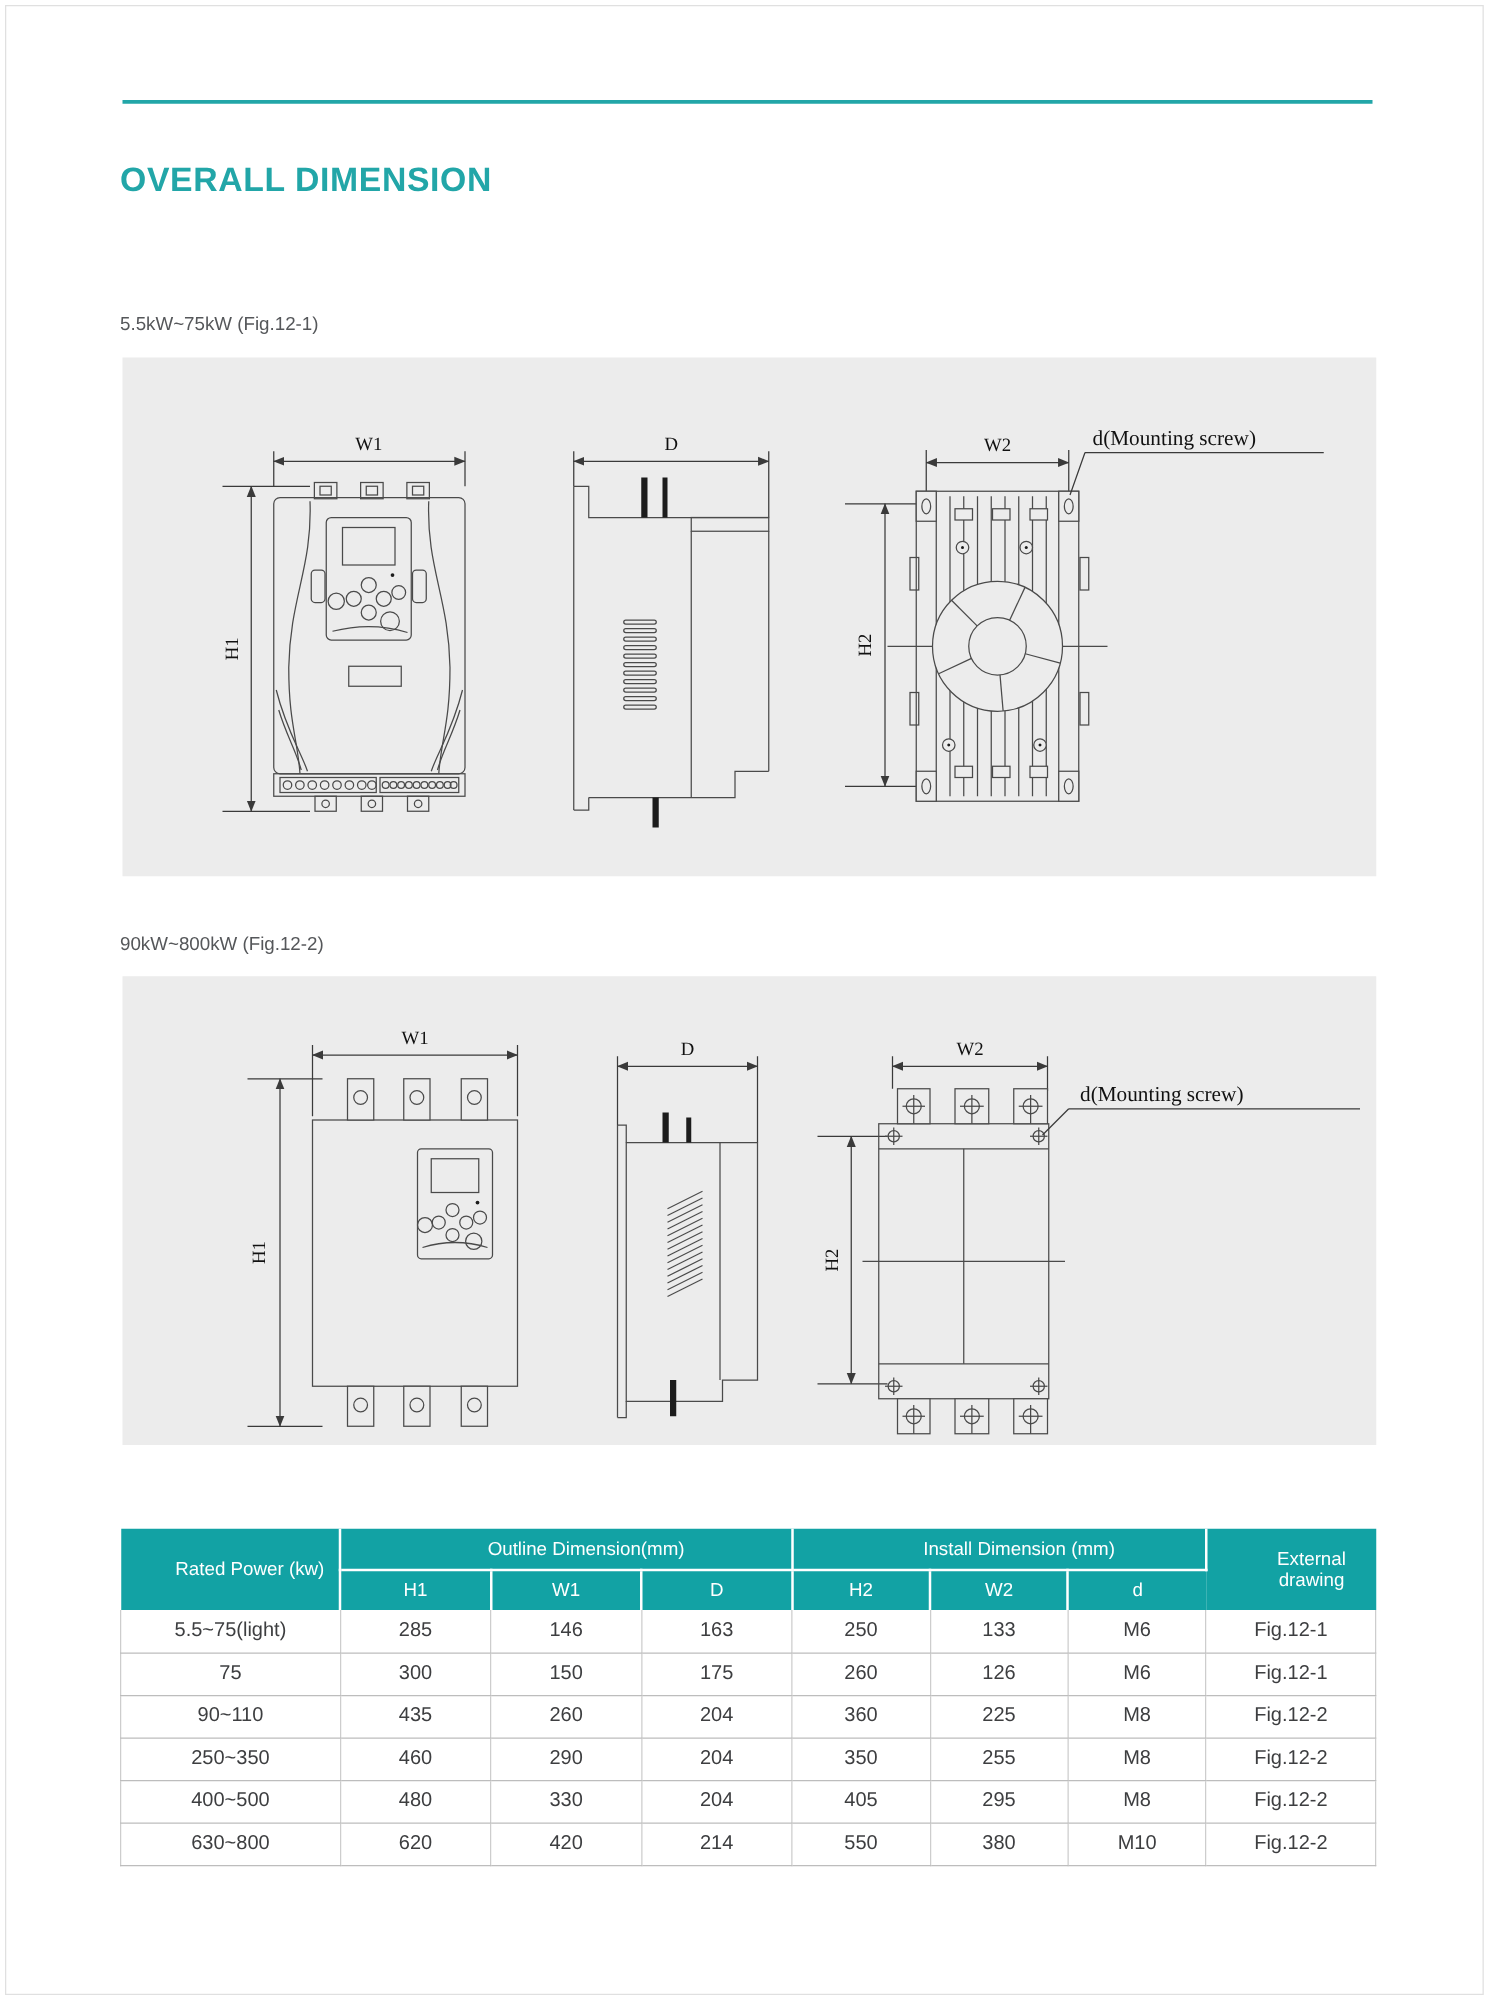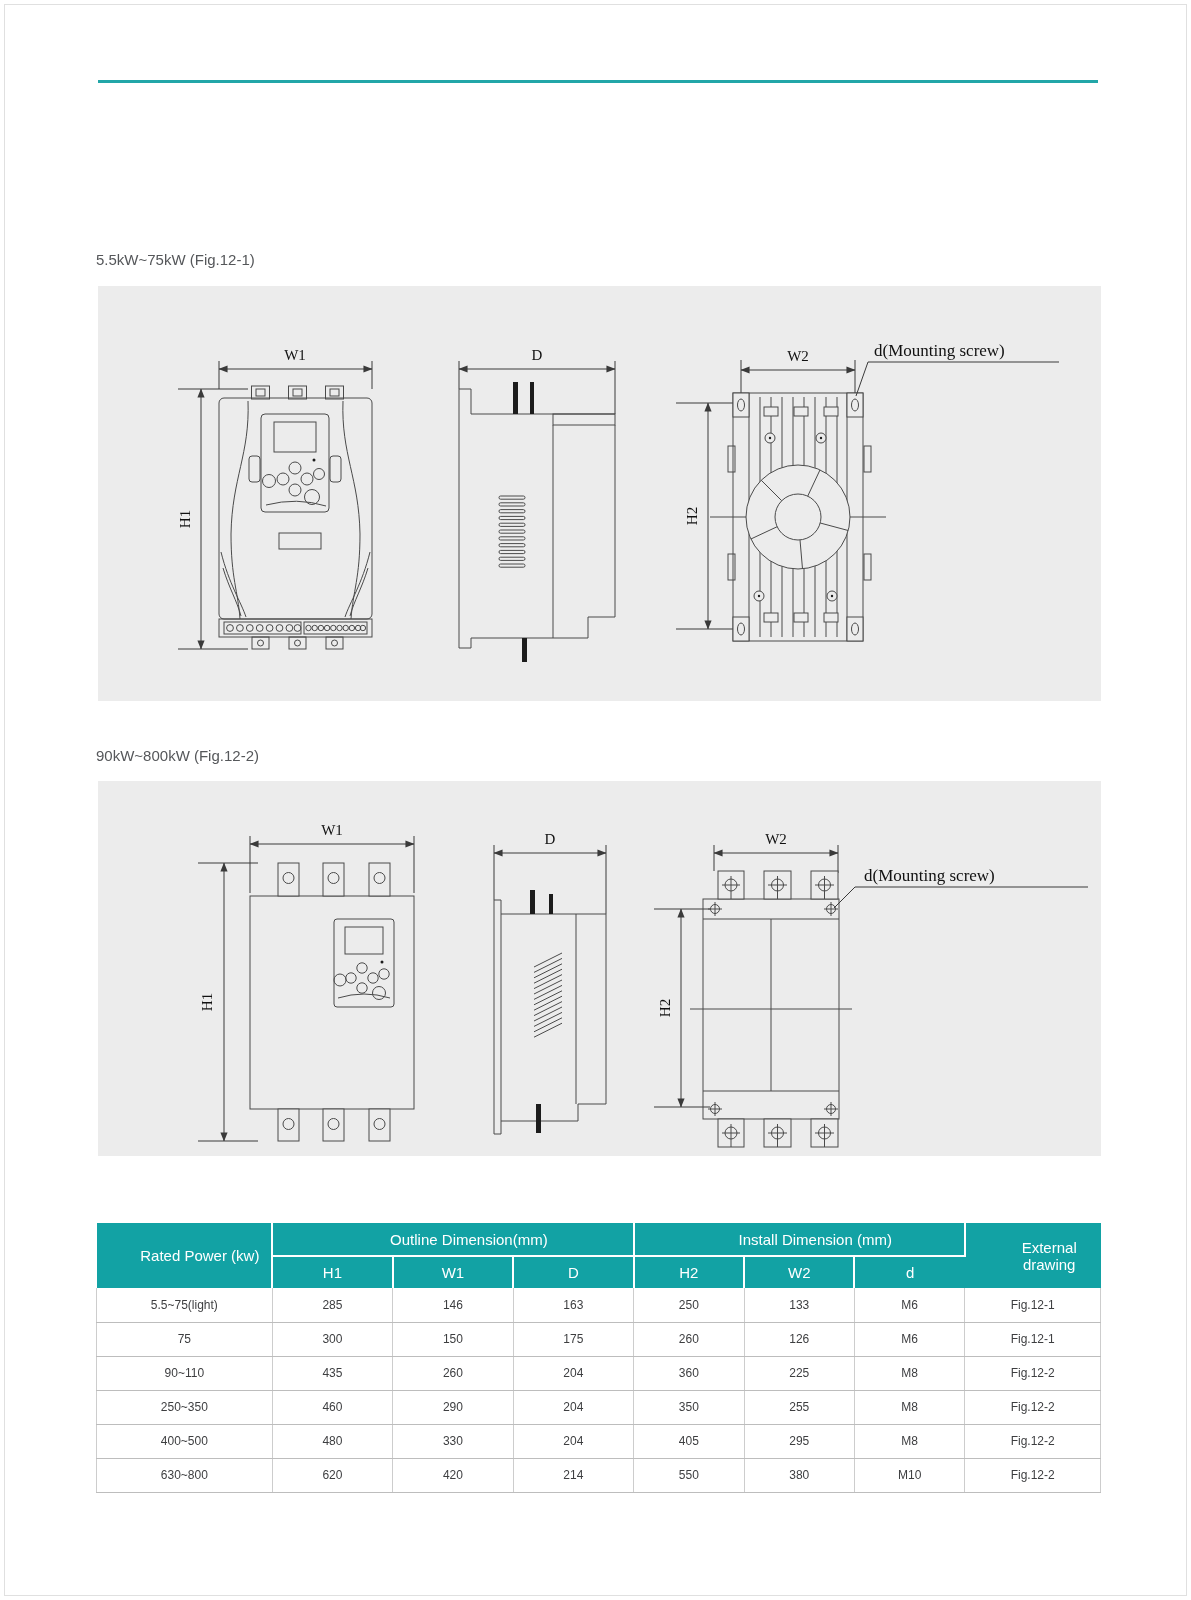--- a/index.html
+++ b/index.html
@@ -32,30 +32,31 @@
   .lbl{font:15px "Liberation Serif",serif;fill:#111;}
   .lbl-lg{font:17px "Liberation Serif",serif;fill:#111;}
 
   
   .dim-table{position:absolute;left:91px;top:1218px;width:1005px;border-collapse:collapse;table-layout:fixed;}
   .dim-table th{background:var(--table-header-bg);color:#fff;font-size:15px;font-weight:400;border-right:2px solid #fff;padding:0;}
   .dim-table th:last-child{border-right:none;}
   .dim-table thead tr.row1 th{height:33px;padding-left:32px;}
   .dim-table thead tr.row2 th{height:32px;}
   .dim-table thead th.group{border-bottom:2px solid #fff;}
-  .dim-table td{height:34px;text-align:center;font-size:12px;color:var(--table-text);
+  .dim-table td{height:34px;text-align:center;font-size:16px;color:var(--table-text);
     border-right:1px solid #cdcdcd;border-bottom:1px solid #bdbdbd;background:#fff;}
   .dim-table td:first-child{border-left:1px solid #cdcdcd;}
 </style>
 </head>
 <body>
 
 <div class="page">
 
   <div class="top-rule"></div>
+  <h1 class="page-title">OVERALL DIMENSION</h1>
 
   <div class="fig-caption c1">5.5kW~75kW (Fig.12-1)</div>
 
   <div class="panel p1">
     <svg width="1003" height="415" viewBox="0 0 1003 415">
       <defs>
         <marker id="arrA" viewBox="0 0 10 10" refX="9.5" refY="5" markerWidth="9" markerHeight="9" orient="auto-start-reverse">
           <path d="M0,1 L10,5 L0,9 z" fill="#3a3a3a"></path>
         </marker>
       </defs>

